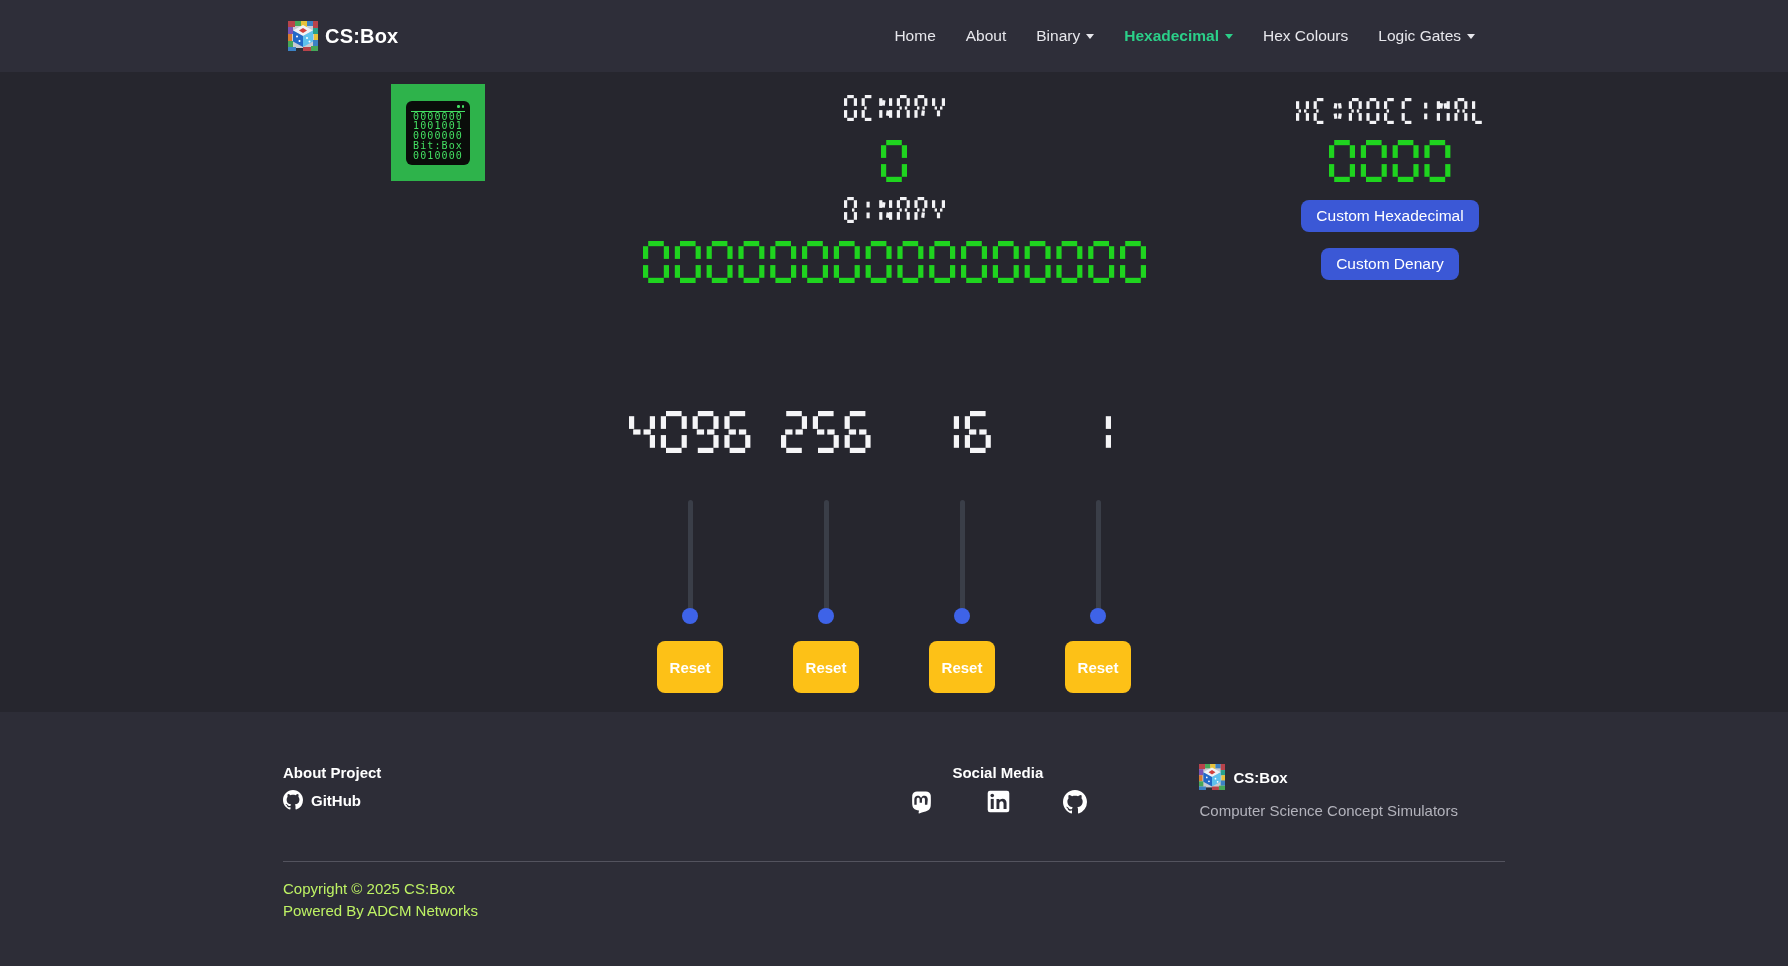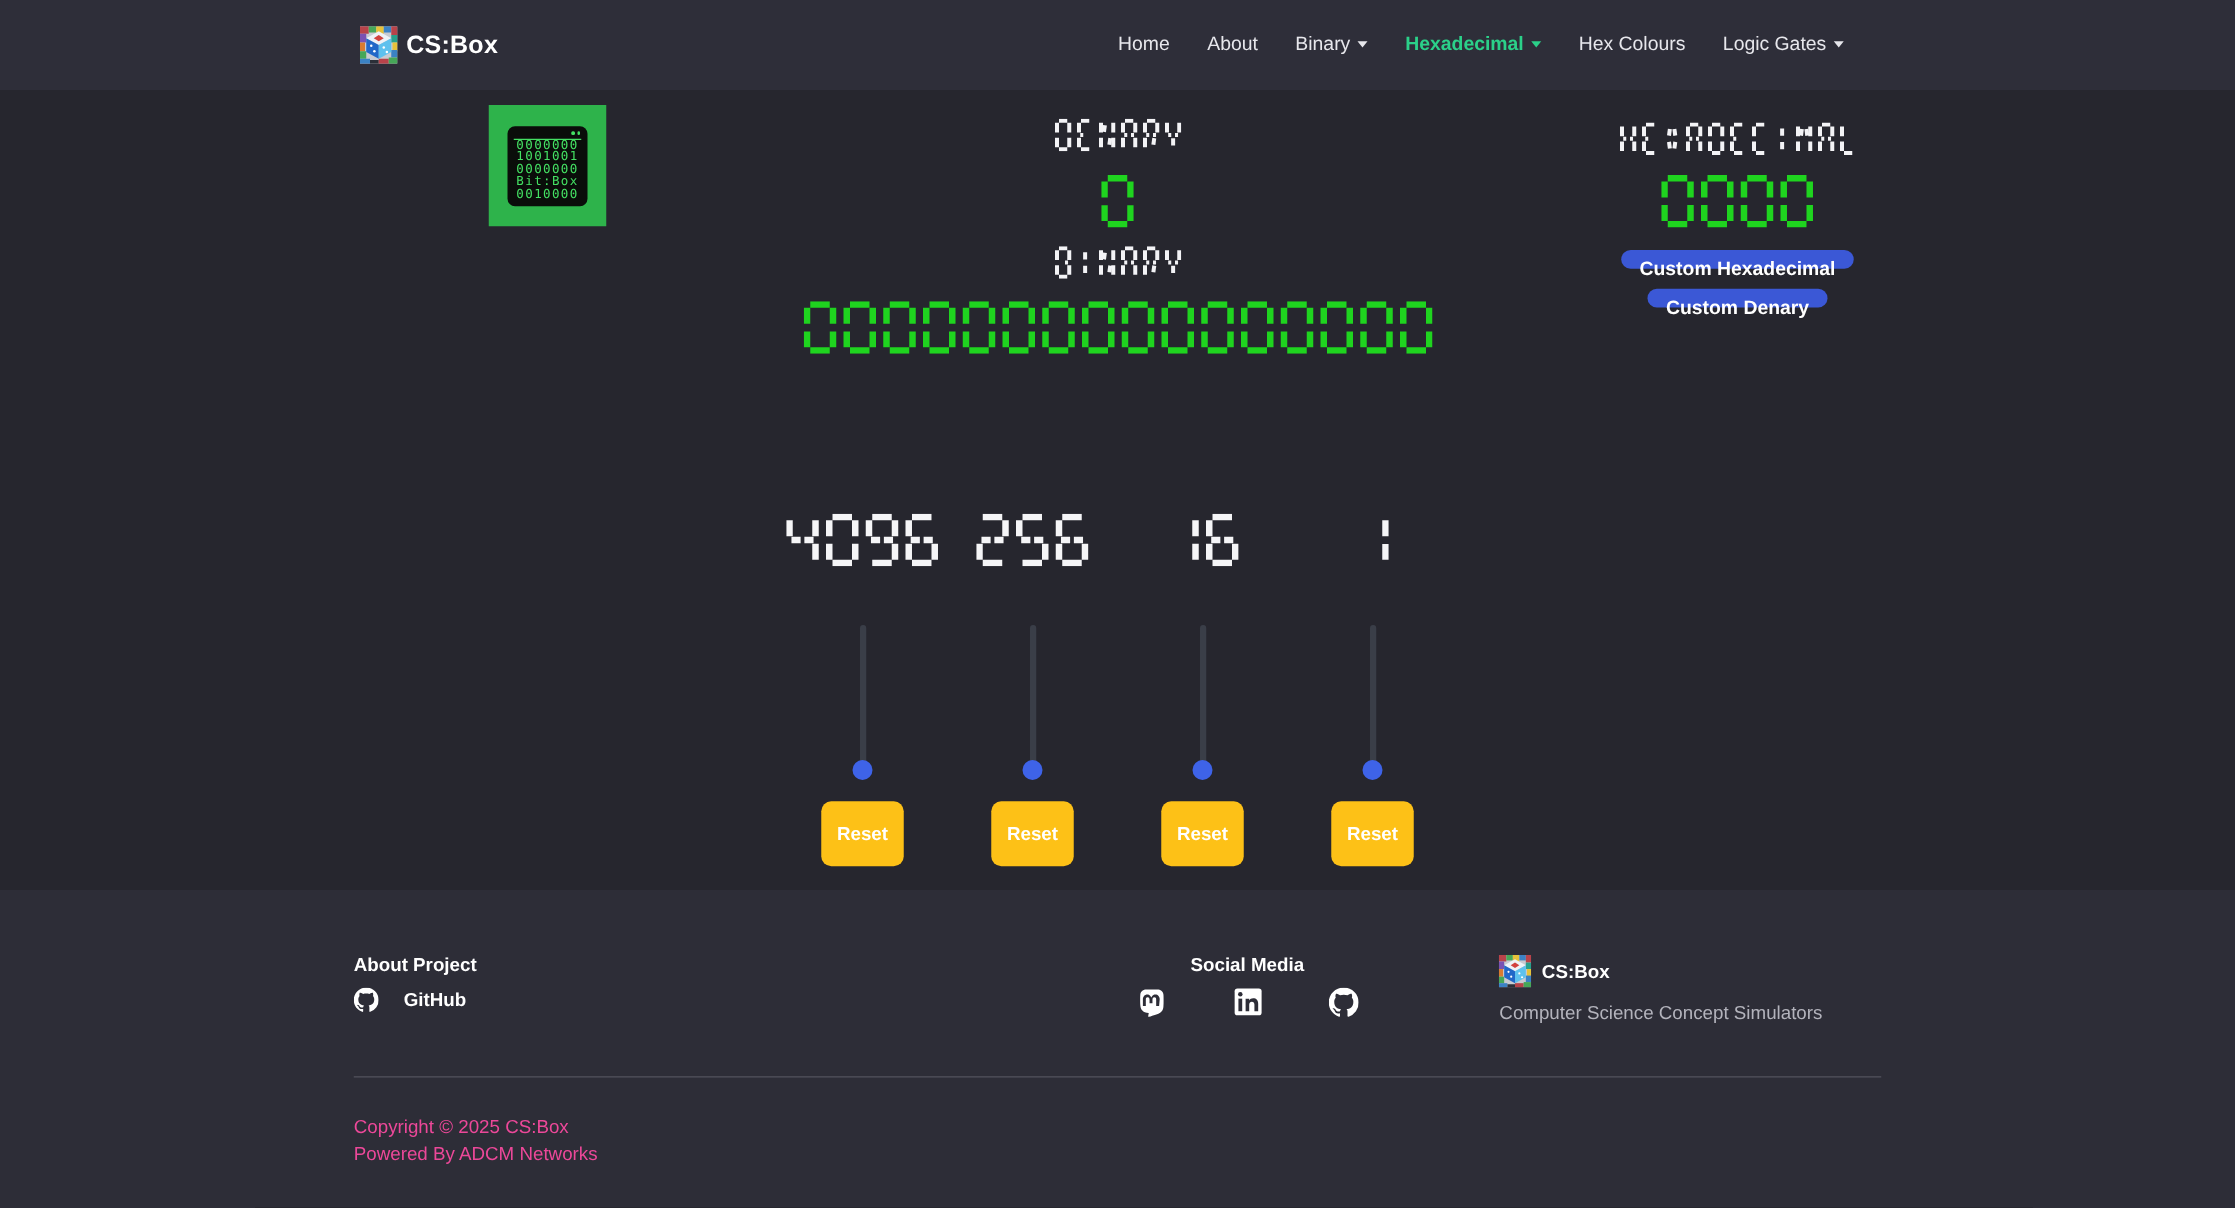--- a/index.html
+++ b/index.html
@@ -35,48 +35,48 @@
   .right-col { position:absolute; right:10px; top:26px; width:210px; display:flex; flex-direction:column; align-items:center; }
 
   .seg-label { color:#f3f3f6; }
   .seg-green { color:#1fd41f; }
   .seg-white { color:#f5f5f7; }
   .gap19 { margin-top:19px; } .gap15 { margin-top:15px; } .gap18 { margin-top:18px; }
   .gap16 { margin-top:16px; }
 
   .btn-blue {
     border:none; background:#3b58d6; color:#fff; font-family:"Liberation Sans",sans-serif;
-    font-size:15.5px; font-weight:bold; padding:6px 15px; border-radius:8px; cursor:pointer;
-    height:15px; line-height:20px; white-space:nowrap;
+    font-size:15.5px; font-weight:normal; padding:6px 15px; border-radius:8px; cursor:pointer;
+    height:32px; line-height:20px; white-space:nowrap;
   }
 
   .sliders-row { margin-top:128px; display:flex; justify-content:center; gap:26px; }
   .slider-col { width:110px; display:flex; flex-direction:column; align-items:center; }
   .vslider { position:relative; margin-top:47px; height:118px; width:16px; cursor:pointer; }
   .vslider .track { position:absolute; left:5.5px; top:0; width:5px; height:118px; background:#3a3e48; border-radius:3px; }
   .vslider .thumb { position:absolute; left:0; bottom:-6px; width:16px; height:16px; border-radius:50%; background:#3e63e8; }
   .btn-reset {
     margin-top:23px; border:none; background:#fdc117; color:#fff; font-family:"Liberation Sans",sans-serif;
     font-size:15px; font-weight:bold; width:66px; height:52px; border-radius:8px; cursor:pointer;
   }
 
   
   .footer { flex:1 1 auto; background:#2d2d37; color:#e9e9ee; }
   .footer .shell { padding-top:52px; }
   .footer-grid { display:grid; grid-template-columns:42% 33% 25%; }
   .footer-h { font-size:15px; font-weight:bold; color:#fff; }
   .footer-col-mid { text-align:center; }
-  .github-link { display:inline-flex; align-items:center; gap:20px; margin-top:9px; color:#fff; font-size:15px; font-weight:bold; text-decoration:none; cursor:pointer; }
+  .github-link { display:inline-flex; align-items:center; gap:8px; margin-top:9px; color:#fff; font-size:15px; font-weight:bold; text-decoration:none; cursor:pointer; }
   .social-row { margin-top:9px; display:flex; justify-content:center; gap:53px; }
   .social-row a { cursor:pointer; display:inline-flex; }
   .footer-brand-line { display:flex; align-items:center; gap:8px; }
   .footer-brand-name { font-size:15px; font-weight:bold; color:#fff; }
   .footer-tagline { margin-top:12px; font-size:15px; color:#b3b3bc; }
   .footer-hr { border:none; border-top:1px solid #53535e; margin-top:42px; }
-  .copyright { margin-top:29px; font-size:15px; line-height:22px; color:#ec4899; }
+  .copyright { margin-top:16px; font-size:15px; line-height:22px; color:#bef264; }
 </style>
 </head>
 <body>
 
 <svg width="0" height="0" style="position:absolute">
   <defs>
     <symbol id="cube-logo" viewBox="0 0 30 30">
       <rect x="0" y="0" width="30" height="30" fill="#c8cbd2"></rect>
       <rect x="0" y="0" width="7" height="6" fill="#b8434a"></rect>
       <rect x="7" y="0" width="6" height="5" fill="#46a758"></rect>

